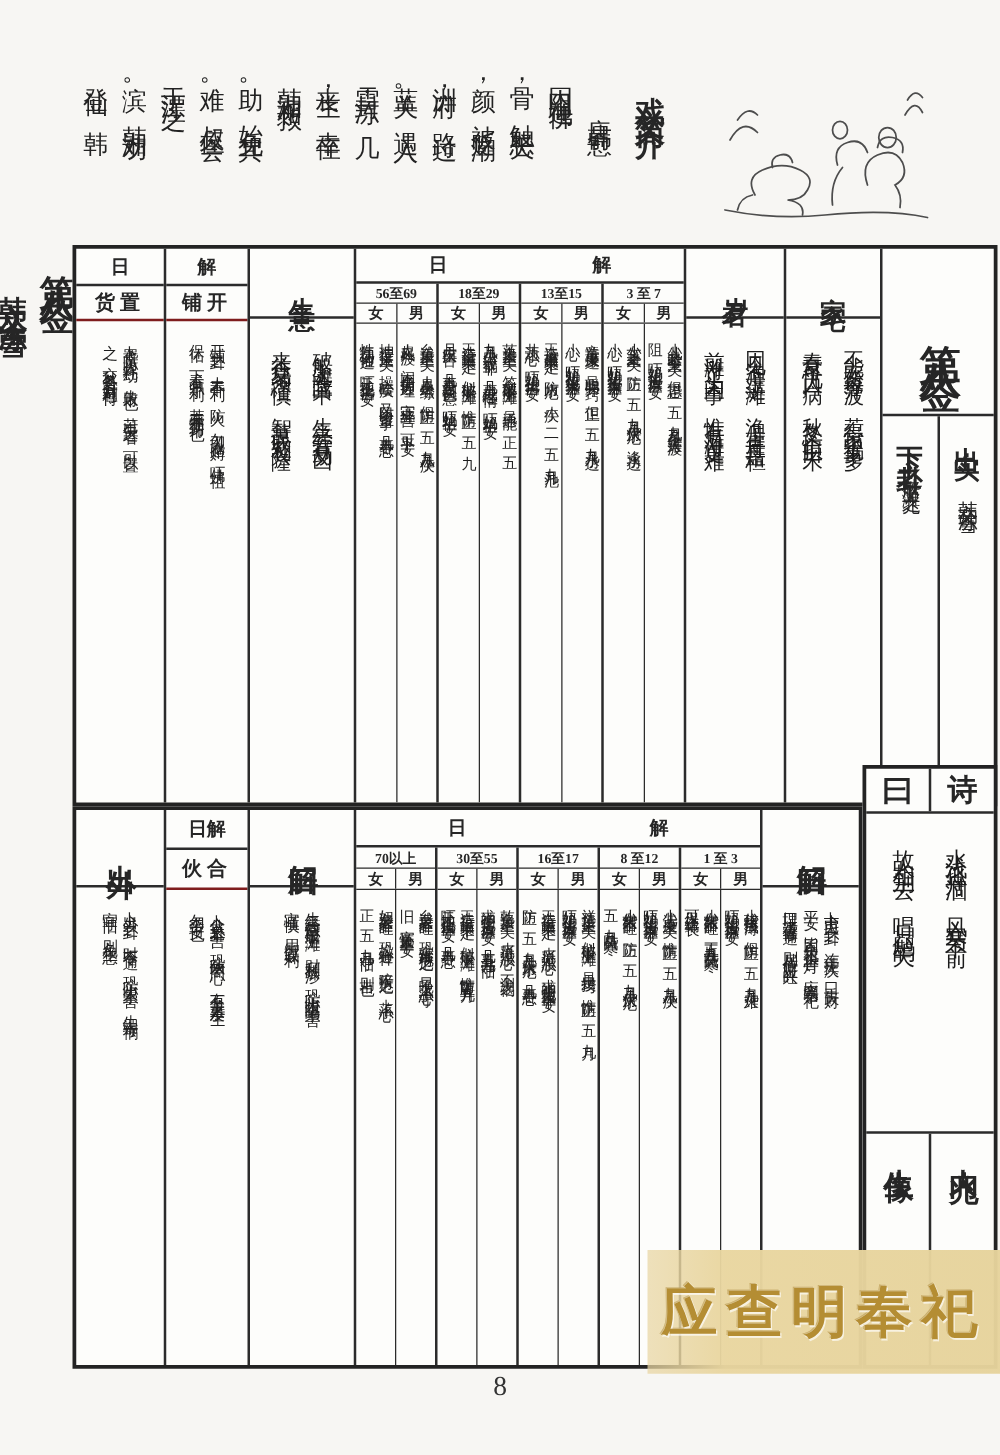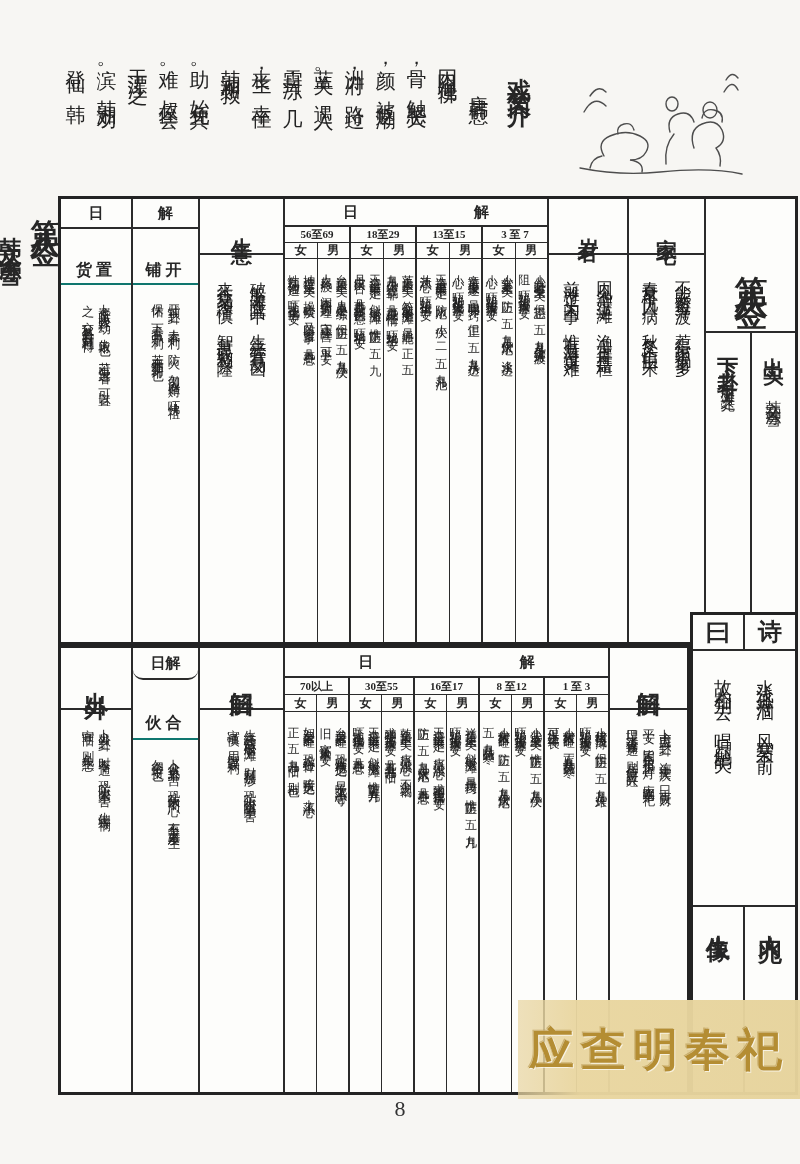--- a/index.html
+++ b/index.html
@@ -7,21 +7,21 @@
        font-family:"Liberation Serif","DejaVu Serif",serif;color:#262626;overflow:hidden;}
   .abs{position:absolute;}
   .v{writing-mode:vertical-rl;text-orientation:upright;white-space:pre-line;}
   
   .tbl{display:flex;background:#fdfdfb;border:3px solid #232323;box-sizing:border-box;}
   .tcol{display:flex;flex-direction:column;box-sizing:border-box;}
   .tcol + .tcol{border-left:2px solid #2b2b2b;}
   .hdr{border-bottom:2px solid #2b2b2b;display:flex;align-items:center;justify-content:center;
        font-weight:bold;box-sizing:border-box;}
   .hdr2t{height:28px;border-bottom:2px solid #2b2b2b;display:flex;align-items:center;justify-content:center;font-weight:bold;font-size:15px;}
-  .hdr2b{height:26px;border-bottom:2px solid #0f766e;display:flex;align-items:center;justify-content:center;font-weight:bold;font-size:16px;letter-spacing:4px;margin-top:28px;}
+  .hdr2b{height:26px;border-bottom:2px solid #7f1d1d;display:flex;align-items:center;justify-content:center;font-weight:bold;font-size:16px;letter-spacing:4px;}
   .vh{font-size:21px;letter-spacing:5px;font-weight:bold;}
   .body{flex:1;display:flex;justify-content:center;padding-top:9px;box-sizing:border-box;overflow:hidden;}
   .ct{font-size:12.5px;line-height:16.5px;letter-spacing:2.5px;color:#1f1f1f;}
   .pt{font-size:16.5px;line-height:33px;letter-spacing:4.5px;padding-top:4px;color:#1b1b1b;}
   
   .agewrap{display:flex;flex-direction:column;}
   .strip{height:26px;border-bottom:2px solid #2b2b2b;display:flex;align-items:center;
          justify-content:space-around;font-weight:bold;font-size:15px;}
   .agecols{flex:1;display:flex;}
   .agecol{flex:1;display:flex;flex-direction:column;box-sizing:border-box;}
@@ -262,21 +262,21 @@
     <div class="hdr" style="height:62px;">
         <span class="v" style="font-size:24px;font-weight:bold;letter-spacing:6px;">出外</span>
       </div>
     <div class="body">
         <div class="v ct">卜出外之卦　时令不通　恐防小人累害　生端寄祸
 宜守旧　则免生愁</div>
       </div>
   </div>
 
   <div class="tcol" style="width:67px;">
-    <div class="hdr2t" style="height:30px;border-radius:10px;">日解</div>
+    <div class="hdr2t" style="height:30px;">日解</div>
     <div class="hdr2b" style="height:30px;">伙合</div>
     <div class="body">
         <div class="v ct">卜合伙之卦不吉　恐防伙不同心　有不美之事发生
 勿合平安也</div>
       </div>
   </div>
 
   <div class="tcol" style="width:85px;">
     <div class="hdr" style="height:62px;">
         <span class="v" style="font-size:24px;font-weight:bold;letter-spacing:5px;">解曰</span>

